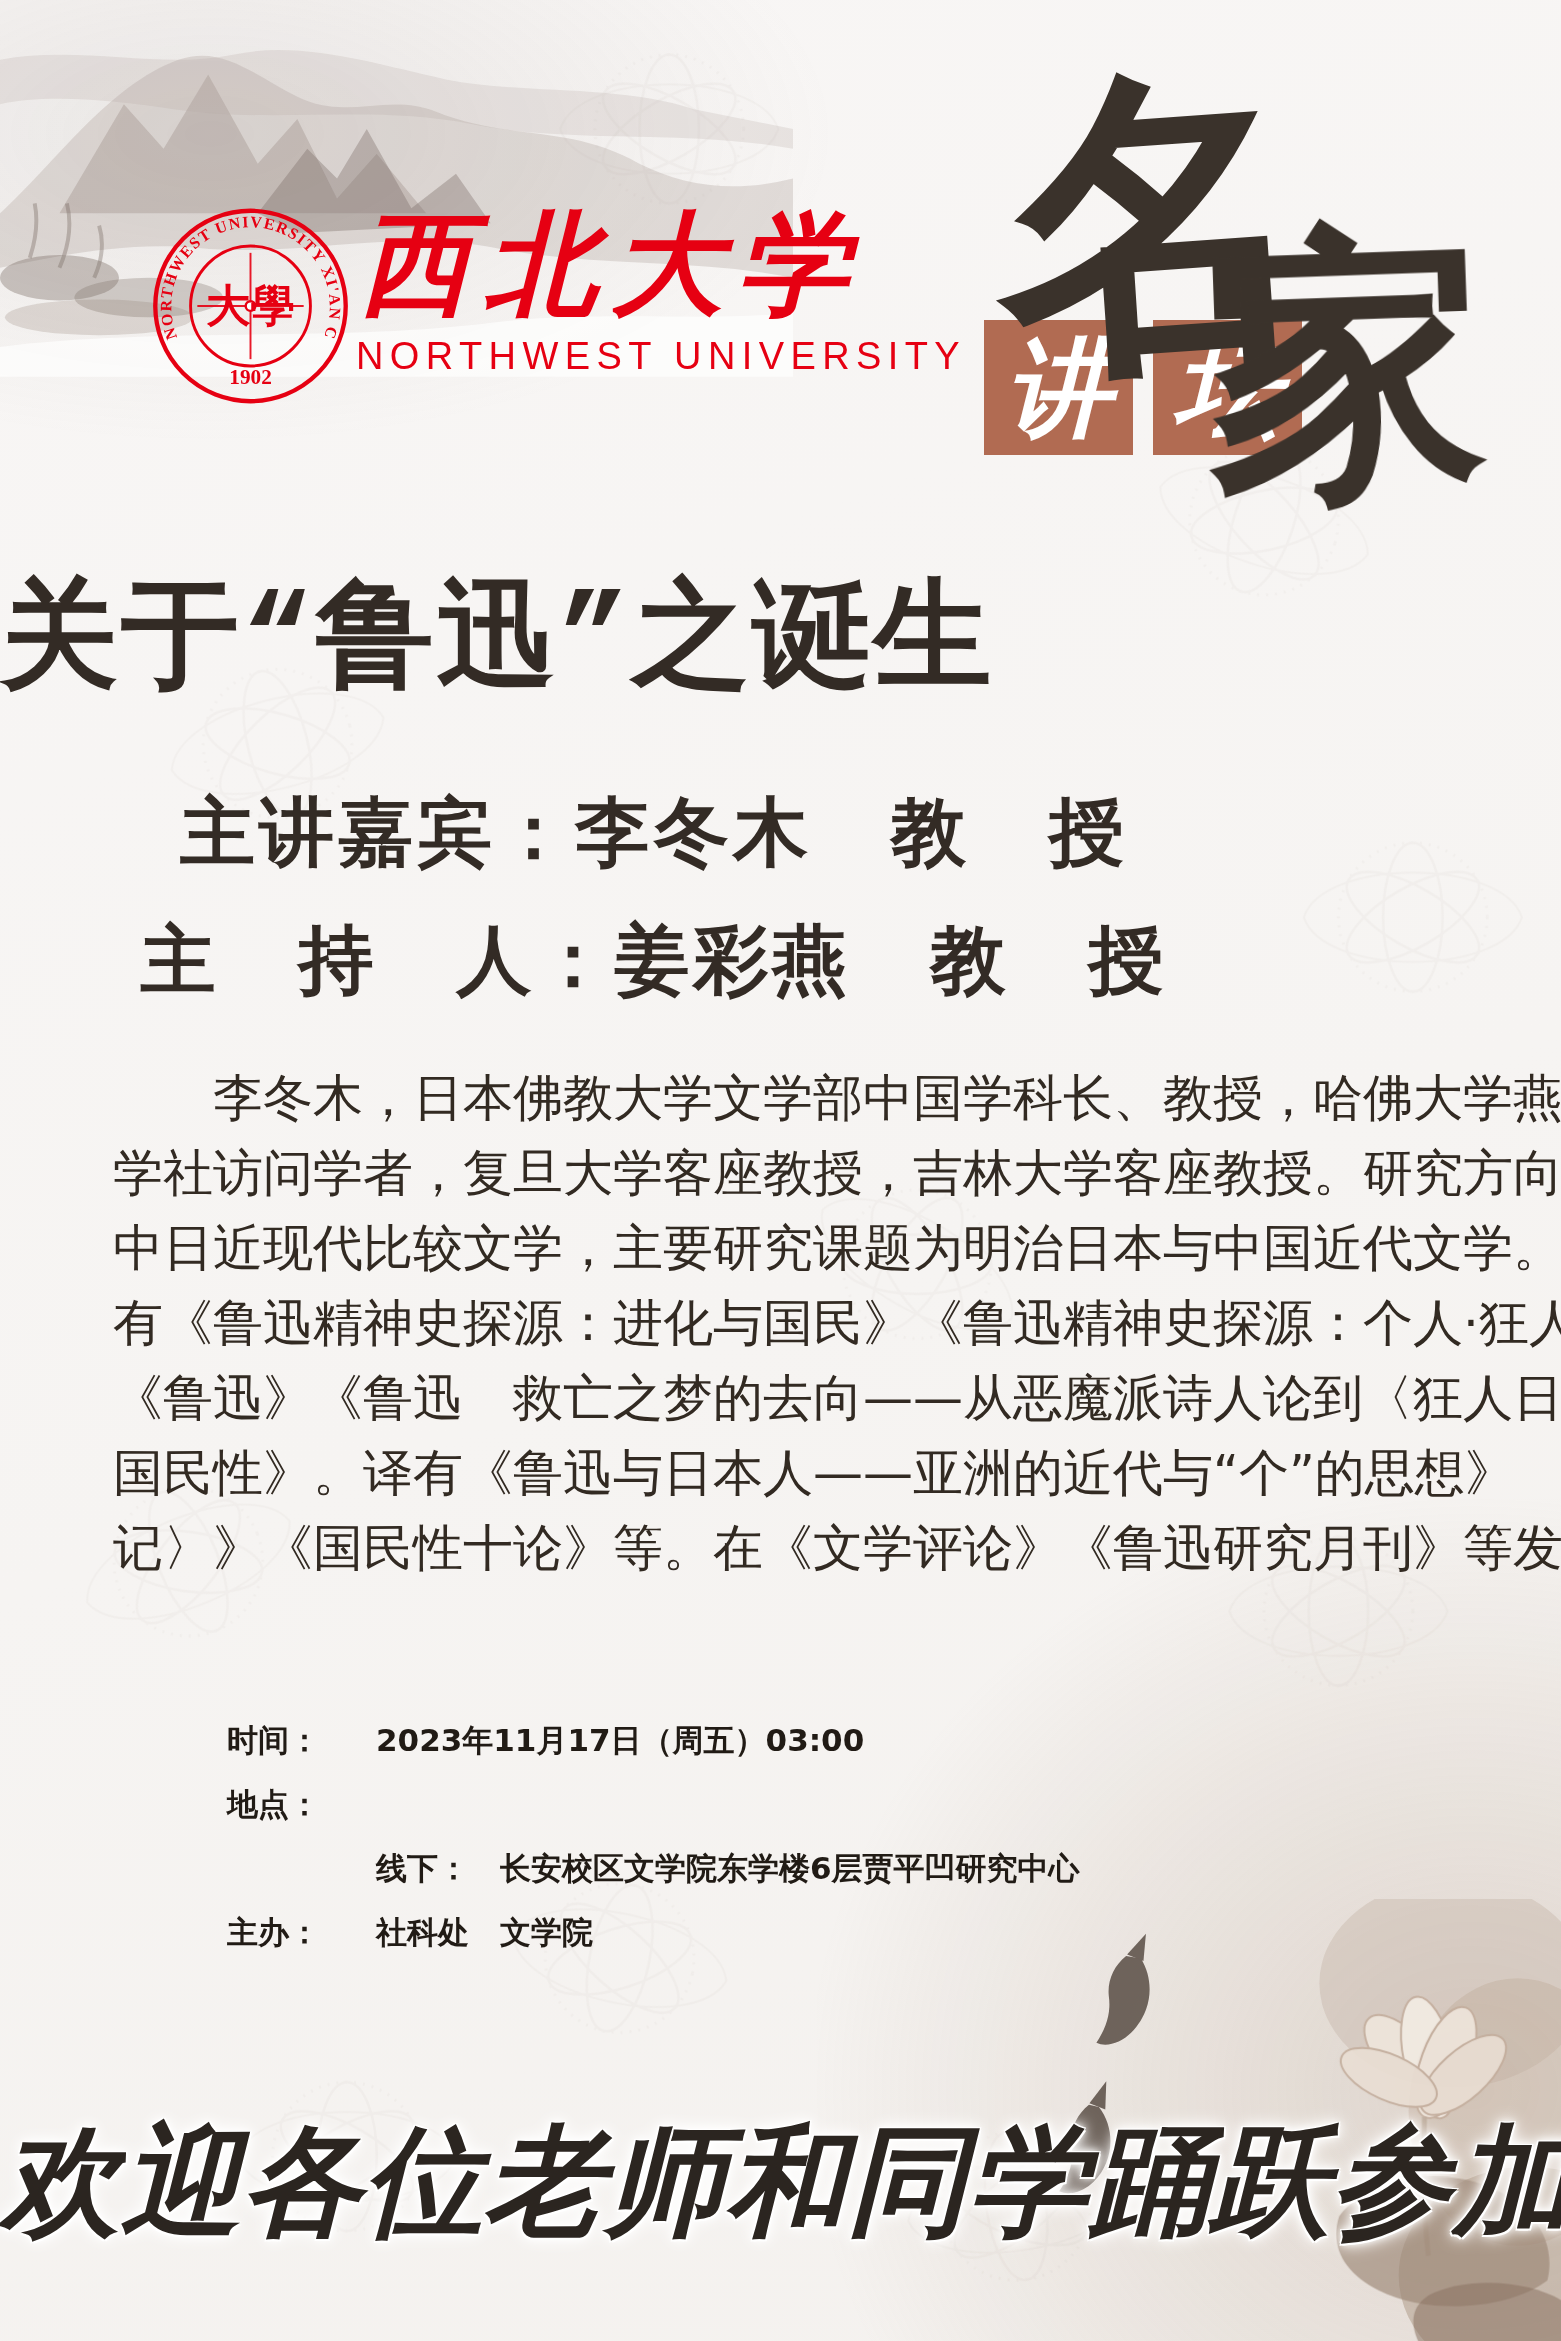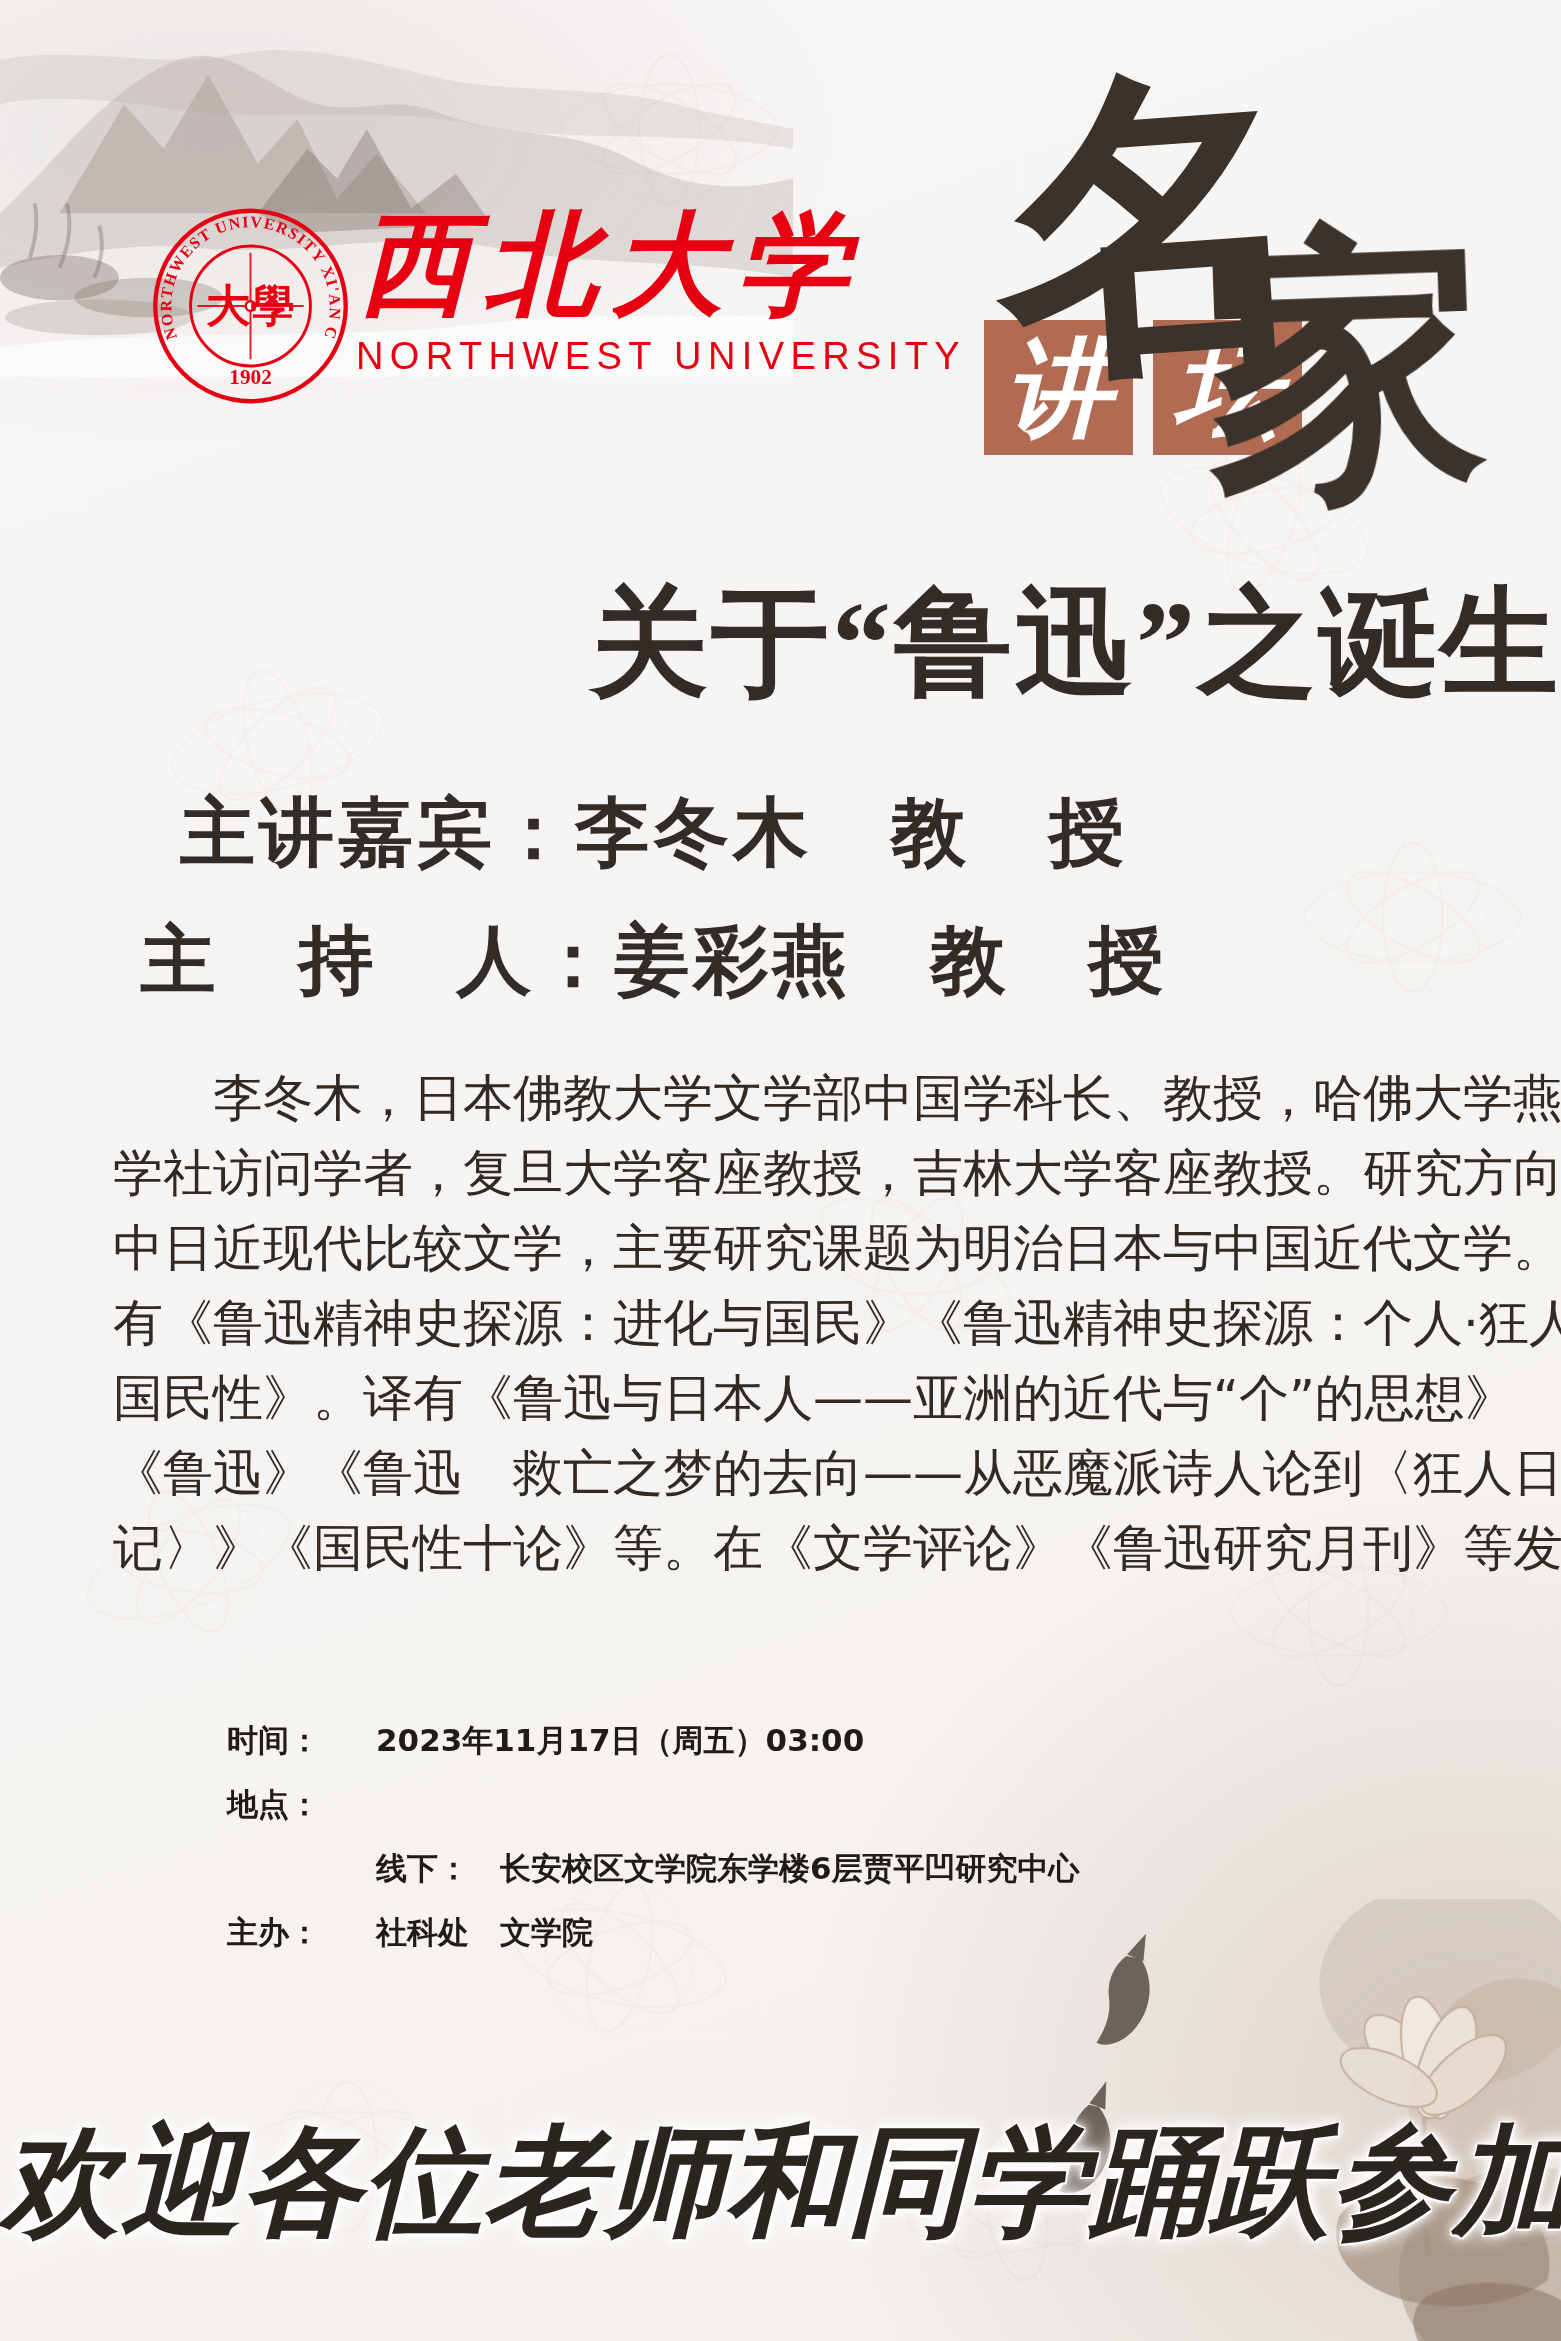--- a/index.html
+++ b/index.html
@@ -55,22 +55,22 @@
   }
   .box-jiang { left: 984px; }
   .box-tan   { left: 1153px; }
   .badge-box .box-char {
     font-family: "DejaVu Serif", serif; font-style: italic; font-weight: bold;
     font-size: 107px; color: #ffffff; line-height: 1;
   }
 
   
   .lecture-title {
-    position: absolute; left: 0; top: 573px; width: 1561px; text-align: right;
-    font-family: Liberation Serif, serif; font-weight: bold; font-size: 118px;
+    position: absolute; left: 0; top: 573px; width: 1561px; text-align: left;
+    font-family: Liberation Mono, monospace; font-weight: bold; font-size: 118px;
     color: #332b25; letter-spacing: 3px; line-height: 1.2; white-space: nowrap;
   }
 
   
   .speakers {
     position: absolute; left: 0; top: 788px; width: 1308px; text-align: center;
     font-family: "DejaVu Serif", serif; font-weight: bold; color: #332b25;
   }
   .speaker-line { font-size: 75px; line-height: 1.18; letter-spacing: 4px; white-space: nowrap; }
   .speaker-line + .speaker-line { margin-top: 39px; }
@@ -210,22 +210,22 @@
   <div class="speakers">
     <div class="speaker-line">主讲嘉宾：李冬木　教　授</div>
     <div class="speaker-line">主　持　人：姜彩燕　教　授</div>
   </div>
 
   <div class="bio">
     <div class="bio-line first">李冬木，日本佛教大学文学部中国学科长、教授，哈佛大学燕京</div>
     <div class="bio-line">学社访问学者，复旦大学客座教授，吉林大学客座教授。研究方向为</div>
     <div class="bio-line">中日近现代比较文学，主要研究课题为明治日本与中国近代文学。著</div>
     <div class="bio-line">有《鲁迅精神史探源：进化与国民》《鲁迅精神史探源：个人·狂人·</div>
+    <div class="bio-line">《鲁迅》《鲁迅　救亡之梦的去向——从恶魔派诗人论到〈狂人日</div>
     <div class="bio-line">国民性》。译有《鲁迅与日本人——亚洲的近代与“个”的思想》</div>
-    <div class="bio-line">《鲁迅》《鲁迅　救亡之梦的去向——从恶魔派诗人论到〈狂人日</div>
     <div class="bio-line">记〉》《国民性十论》等。在《文学评论》《鲁迅研究月刊》等发表</div>
   </div>
 
   <div class="event-info">
     <div class="info-row">
       <span class="info-label">时间：</span>
       <span class="info-value">2023年11月17日（周五）03:00</span>
     </div>
     <div class="info-row">
       <span class="info-label">地点：</span>

